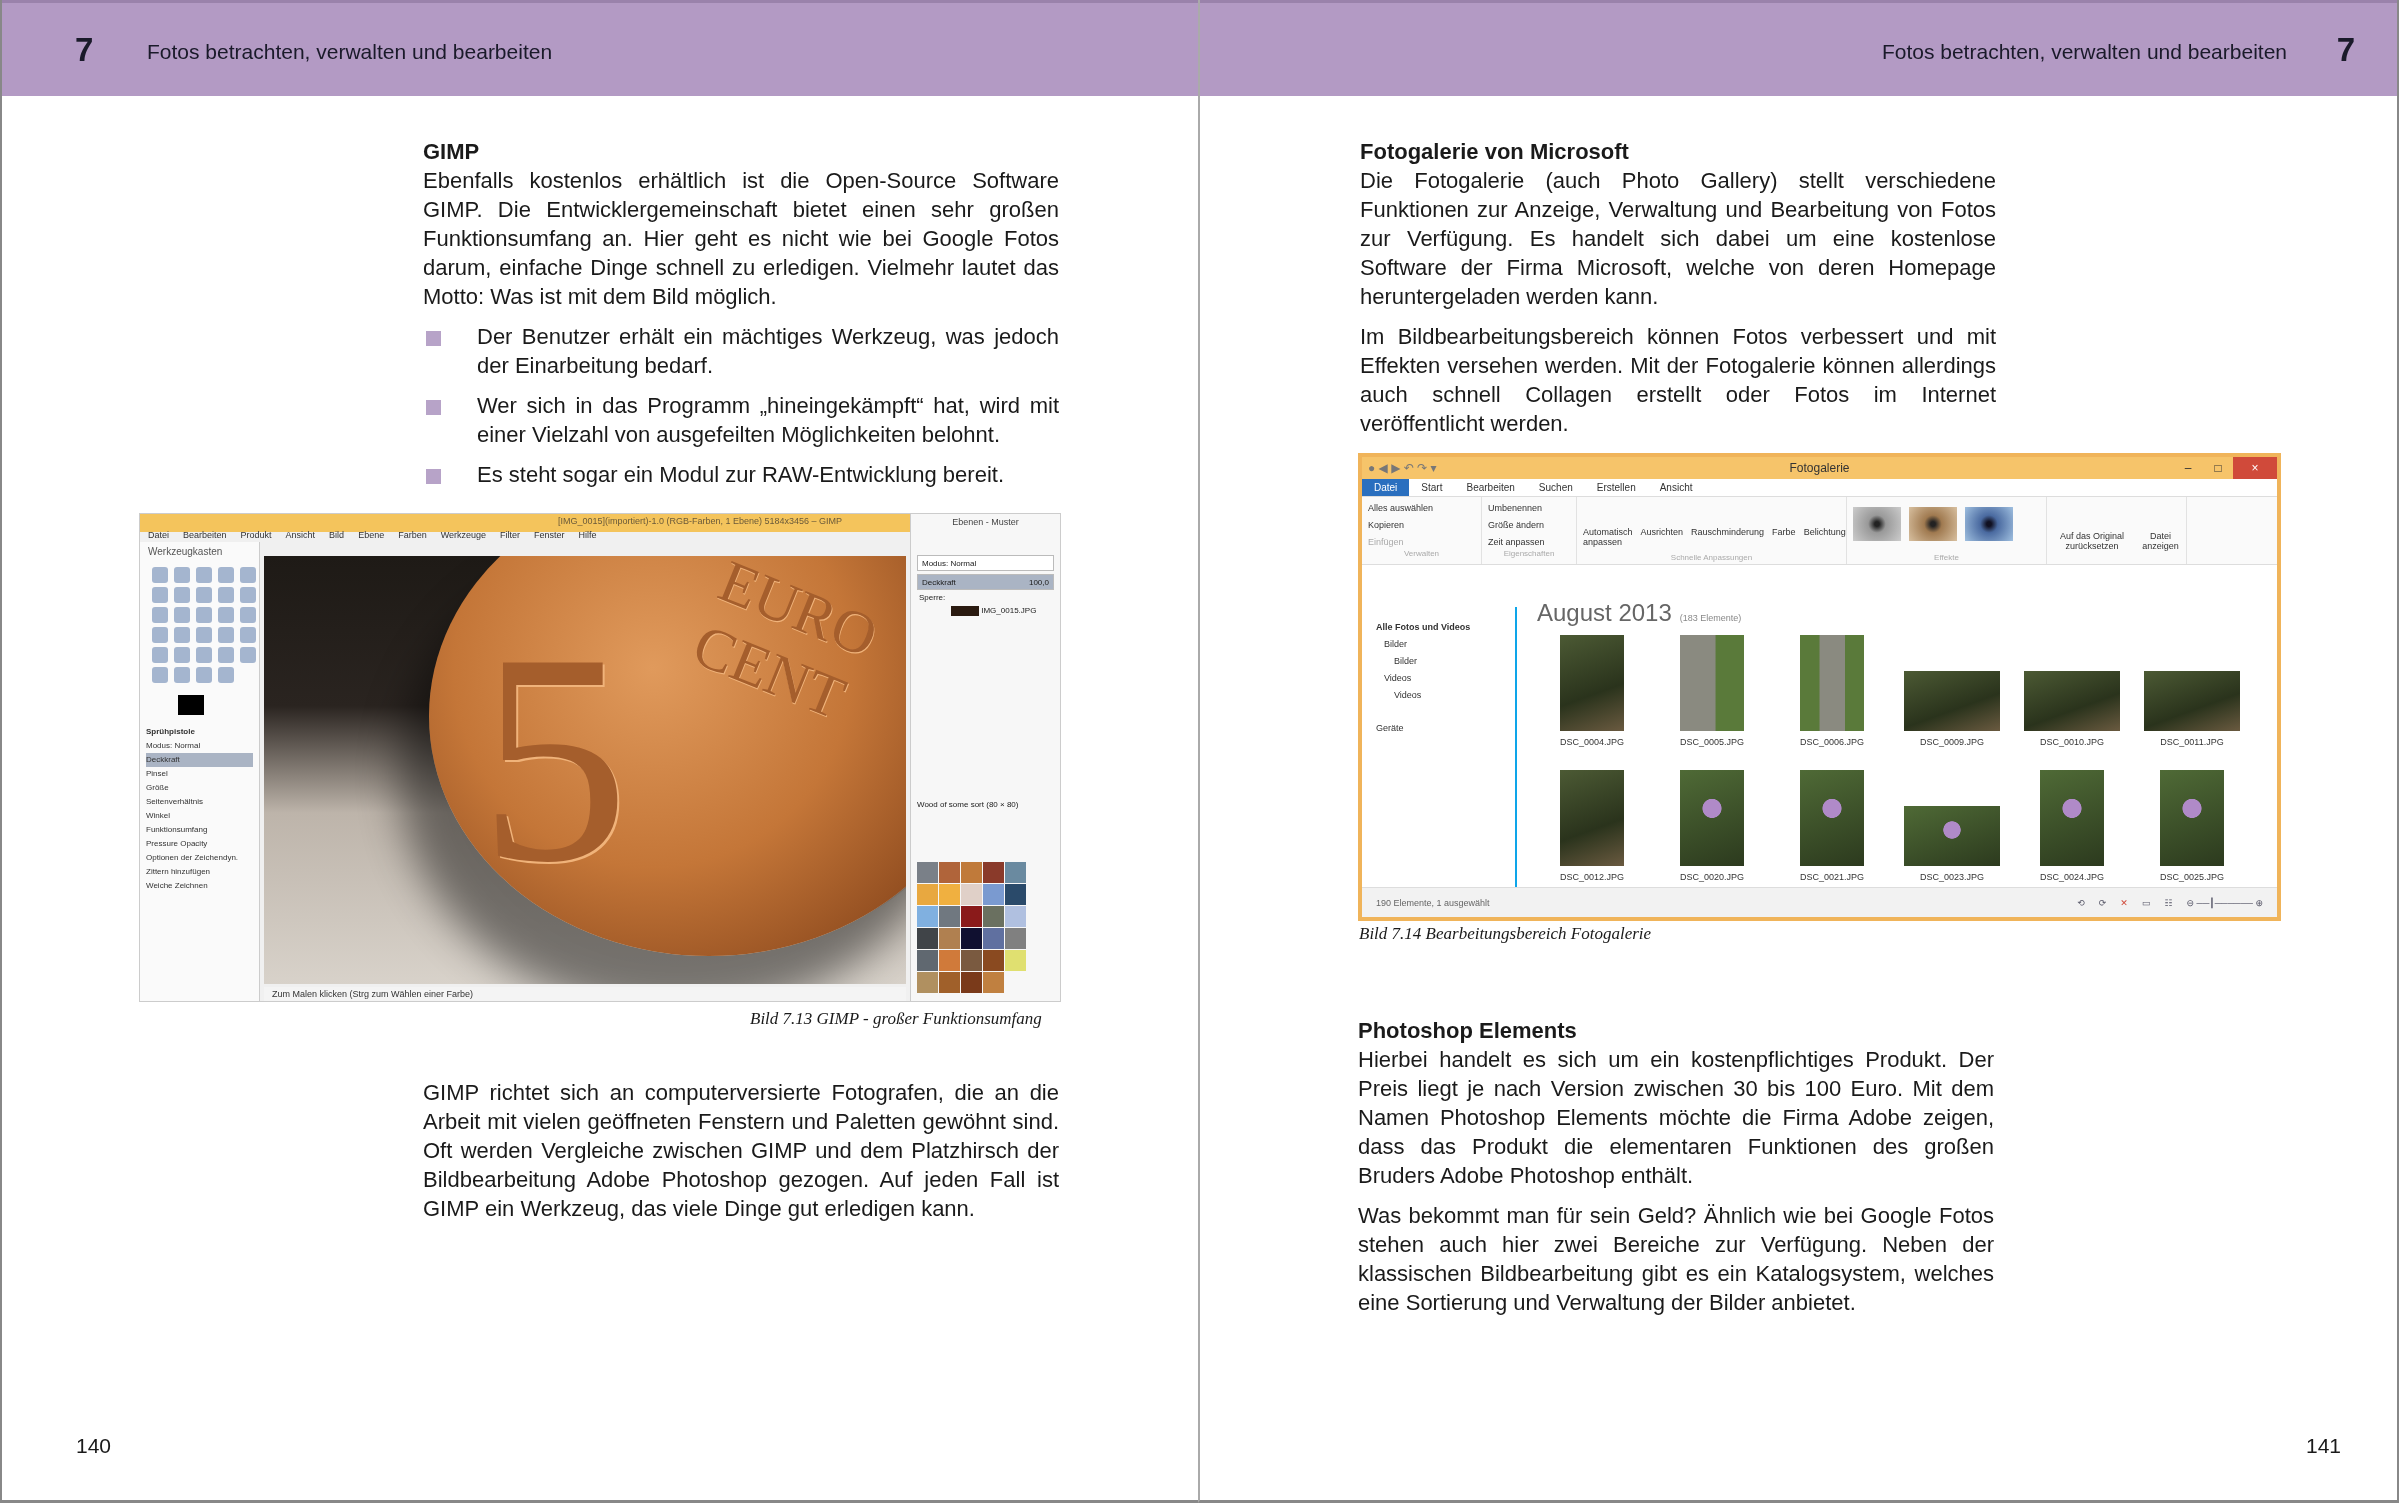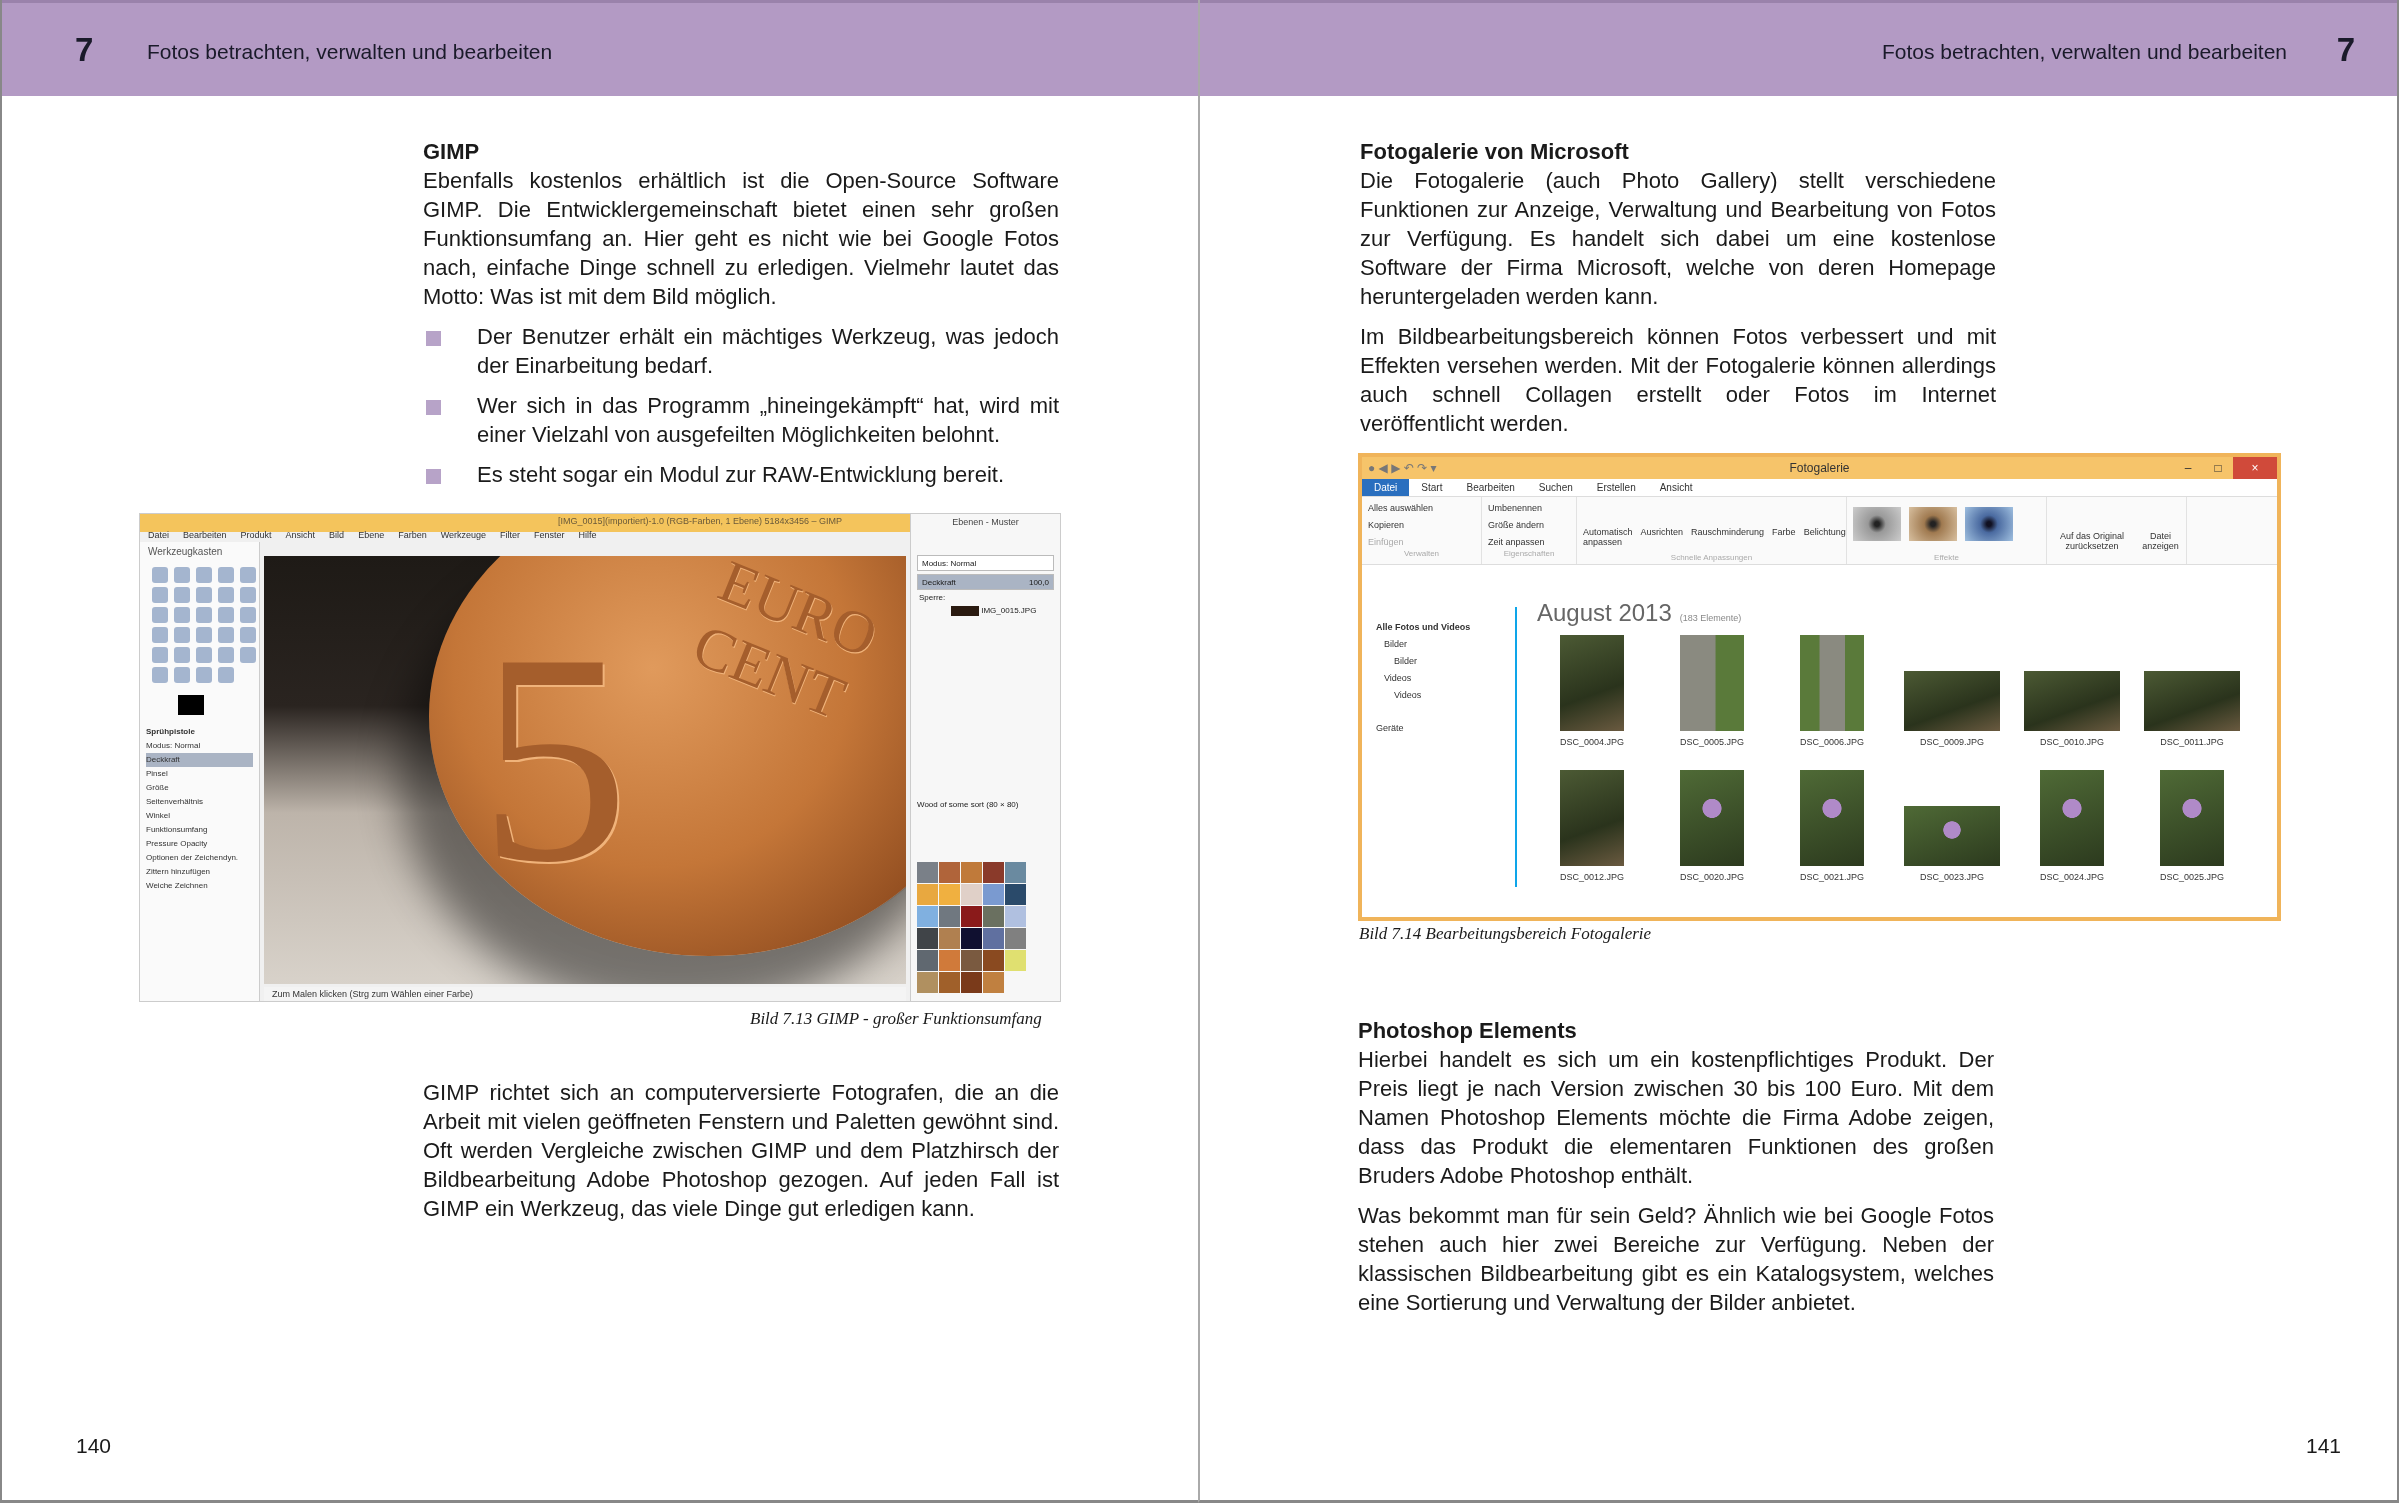--- a/index.html
+++ b/index.html
@@ -66,21 +66,21 @@
 <body>
 
 <div class="page left">
   <div class="hdr">
     <span class="num" style="left:73px">7</span>
     <span class="ttl" style="left:145px">Fotos betrachten, verwalten und bearbeiten</span>
   </div>
 
   <div class="body" style="left:421px;top:137px;width:636px">
     <h3>GIMP</h3>
-    <p>Ebenfalls kostenlos erhältlich ist die Open-Source Software GIMP. Die Entwicklergemeinschaft bietet einen sehr großen Funktionsumfang an. Hier geht es nicht wie bei Google Fotos nach, einfache Dinge schnell zu erledigen. Vielmehr lautet das Motto: Was ist mit dem Bild möglich.</p>
+    <p>Ebenfalls kostenlos erhältlich ist die Open-Source Software GIMP. Die Entwicklergemeinschaft bietet einen sehr großen Funktionsumfang an. Hier geht es nicht wie bei Google Fotos darum, einfache Dinge schnell zu erledigen. Vielmehr lautet das Motto: Was ist mit dem Bild möglich.</p>
     <div class="bul">
         <span class="sq"></span>
         <span>Der Benutzer erhält ein mächtiges Werkzeug, was jedoch der Einarbeitung bedarf.</span>
       </div>
     <div class="bul">
         <span class="sq"></span>
         <span>Wer sich in das Programm „hineingekämpft“ hat, wird mit einer Vielzahl von ausgefeilten Möglichkeiten belohnt.</span>
       </div>
     <div class="bul">
         <span class="sq"></span>
@@ -325,20 +325,31 @@
       </div>
     <div class="th">
         <div class="img fl"></div>
         <div class="nm">DSC_0024.JPG</div>
       </div>
     <div class="th">
         <div class="img fl"></div>
         <div class="nm">DSC_0025.JPG</div>
       </div>
   </div>
+  <div class="sb">
+    <span>190 Elemente, 1 ausgewählt</span>
+    <span class="ctl">
+      <span>⟲</span>
+      <span>⟳</span>
+      <span style="color:#d04a3a">✕</span>
+      <span>▭</span>
+      <span>☷</span>
+      <span>⊖ ──┃────── ⊕</span>
+    </span>
+  </div>
 </div>
 
 <div class="cap" style="left:1359px;top:924px">Bild 7.14  Bearbeitungsbereich Fotogalerie</div>
 
 <div class="body" style="left:1358px;top:1016px;width:636px">
   <h3>Photoshop Elements</h3>
   <p>Hierbei handelt es sich um ein kostenpflichtiges Produkt. Der Preis liegt je nach Version zwischen 30 bis 100 Euro. Mit dem Namen Photoshop Elements möchte die Firma Adobe zeigen, dass das Produkt die elementaren Funktionen des großen Bruders Adobe Photoshop enthält.</p>
   <p>Was bekommt man für sein Geld? Ähnlich wie bei Google Fotos stehen auch hier zwei Bereiche zur Verfügung. Neben der klassischen Bildbearbeitung gibt es ein Katalogsystem, welches eine Sortierung und Verwaltung der Bilder anbietet.</p>
 </div>
 

